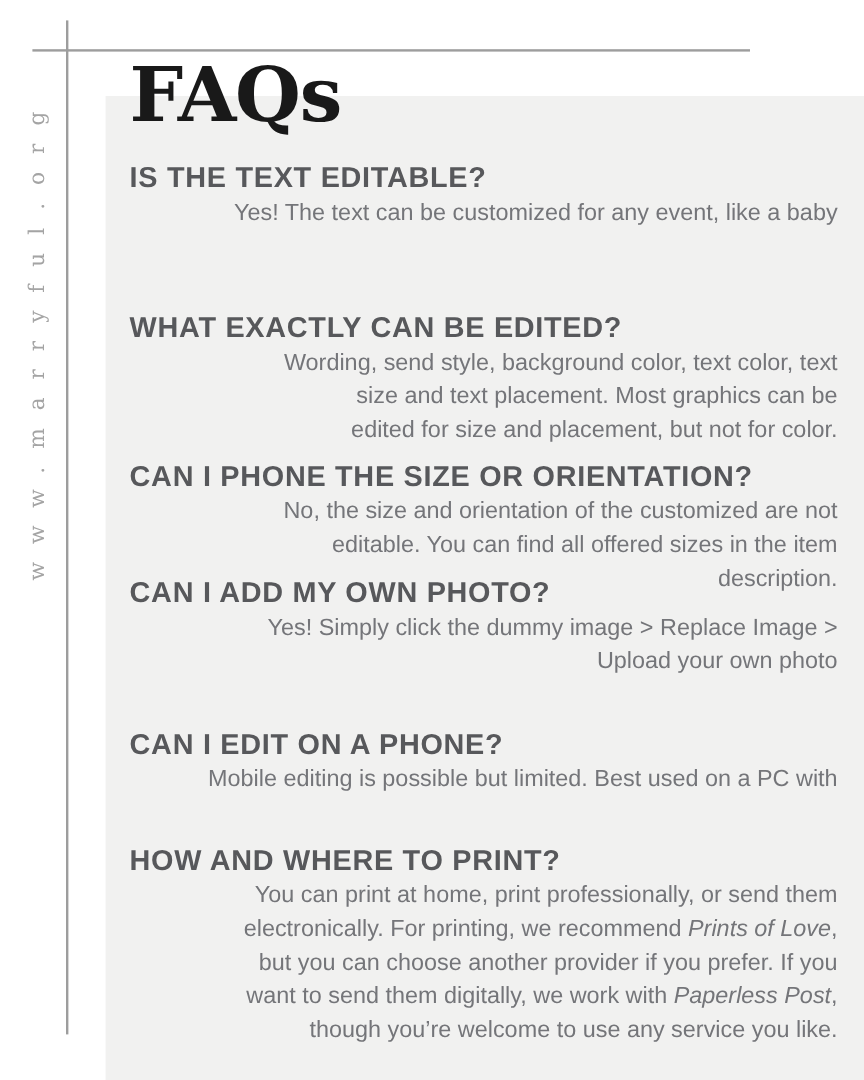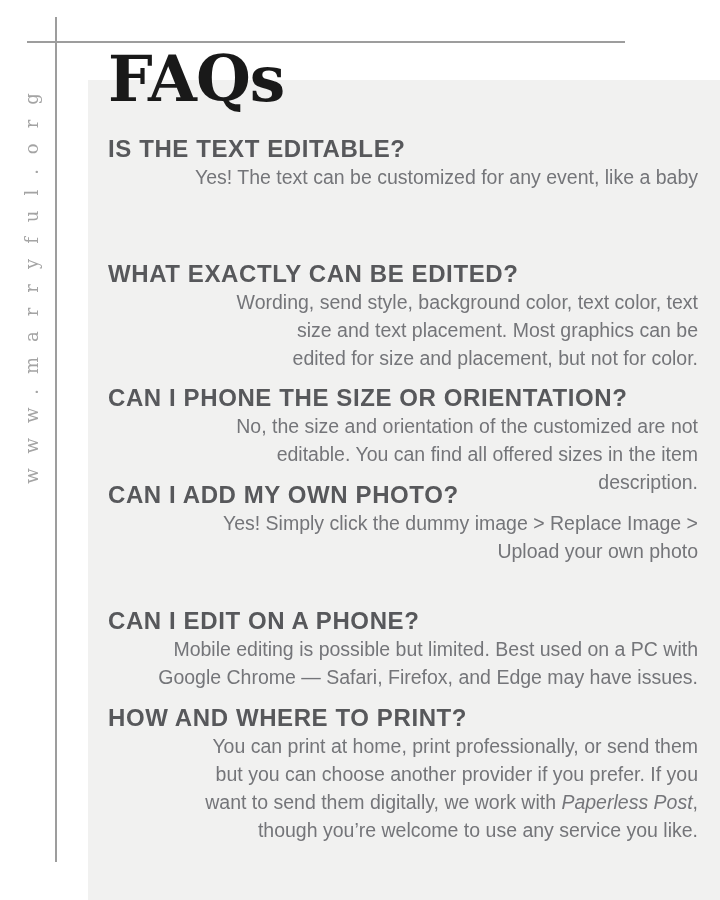--- a/index.html
+++ b/index.html
@@ -111,26 +111,26 @@
         <h2>CAN I ADD MY OWN PHOTO?</h2>
         <div class="body">
           <div class="line">Yes! Simply click the dummy image &gt; Replace Image &gt;</div>
           <div class="line">Upload your own photo</div>
         </div>
       </section>
       <section class="section" style="top: 610px;">
         <h2>CAN I EDIT ON A PHONE?</h2>
         <div class="body">
           <div class="line">Mobile editing is possible but limited. Best used on a PC with</div>
-          <div class="line">Google Chrome — Safari, Firefox, and Edge may have issues.</div>
         </div>
       </section>
       <section class="section" style="top: 707px;">
         <h2>HOW AND WHERE TO PRINT?</h2>
         <div class="body">
           <div class="line">You can print at home, print professionally, or send them</div>
+          <div class="line">electronically. For printing, we recommend <em>Prints of Love</em>,</div>
           <div class="line">but you can choose another provider if you prefer. If you</div>
           <div class="line">want to send them digitally, we work with <em>Paperless Post</em>,</div>
           <div class="line">though you’re welcome to use any service you like.</div>
         </div>
       </section>
     </div>
 </div>
 
 </body></html>

